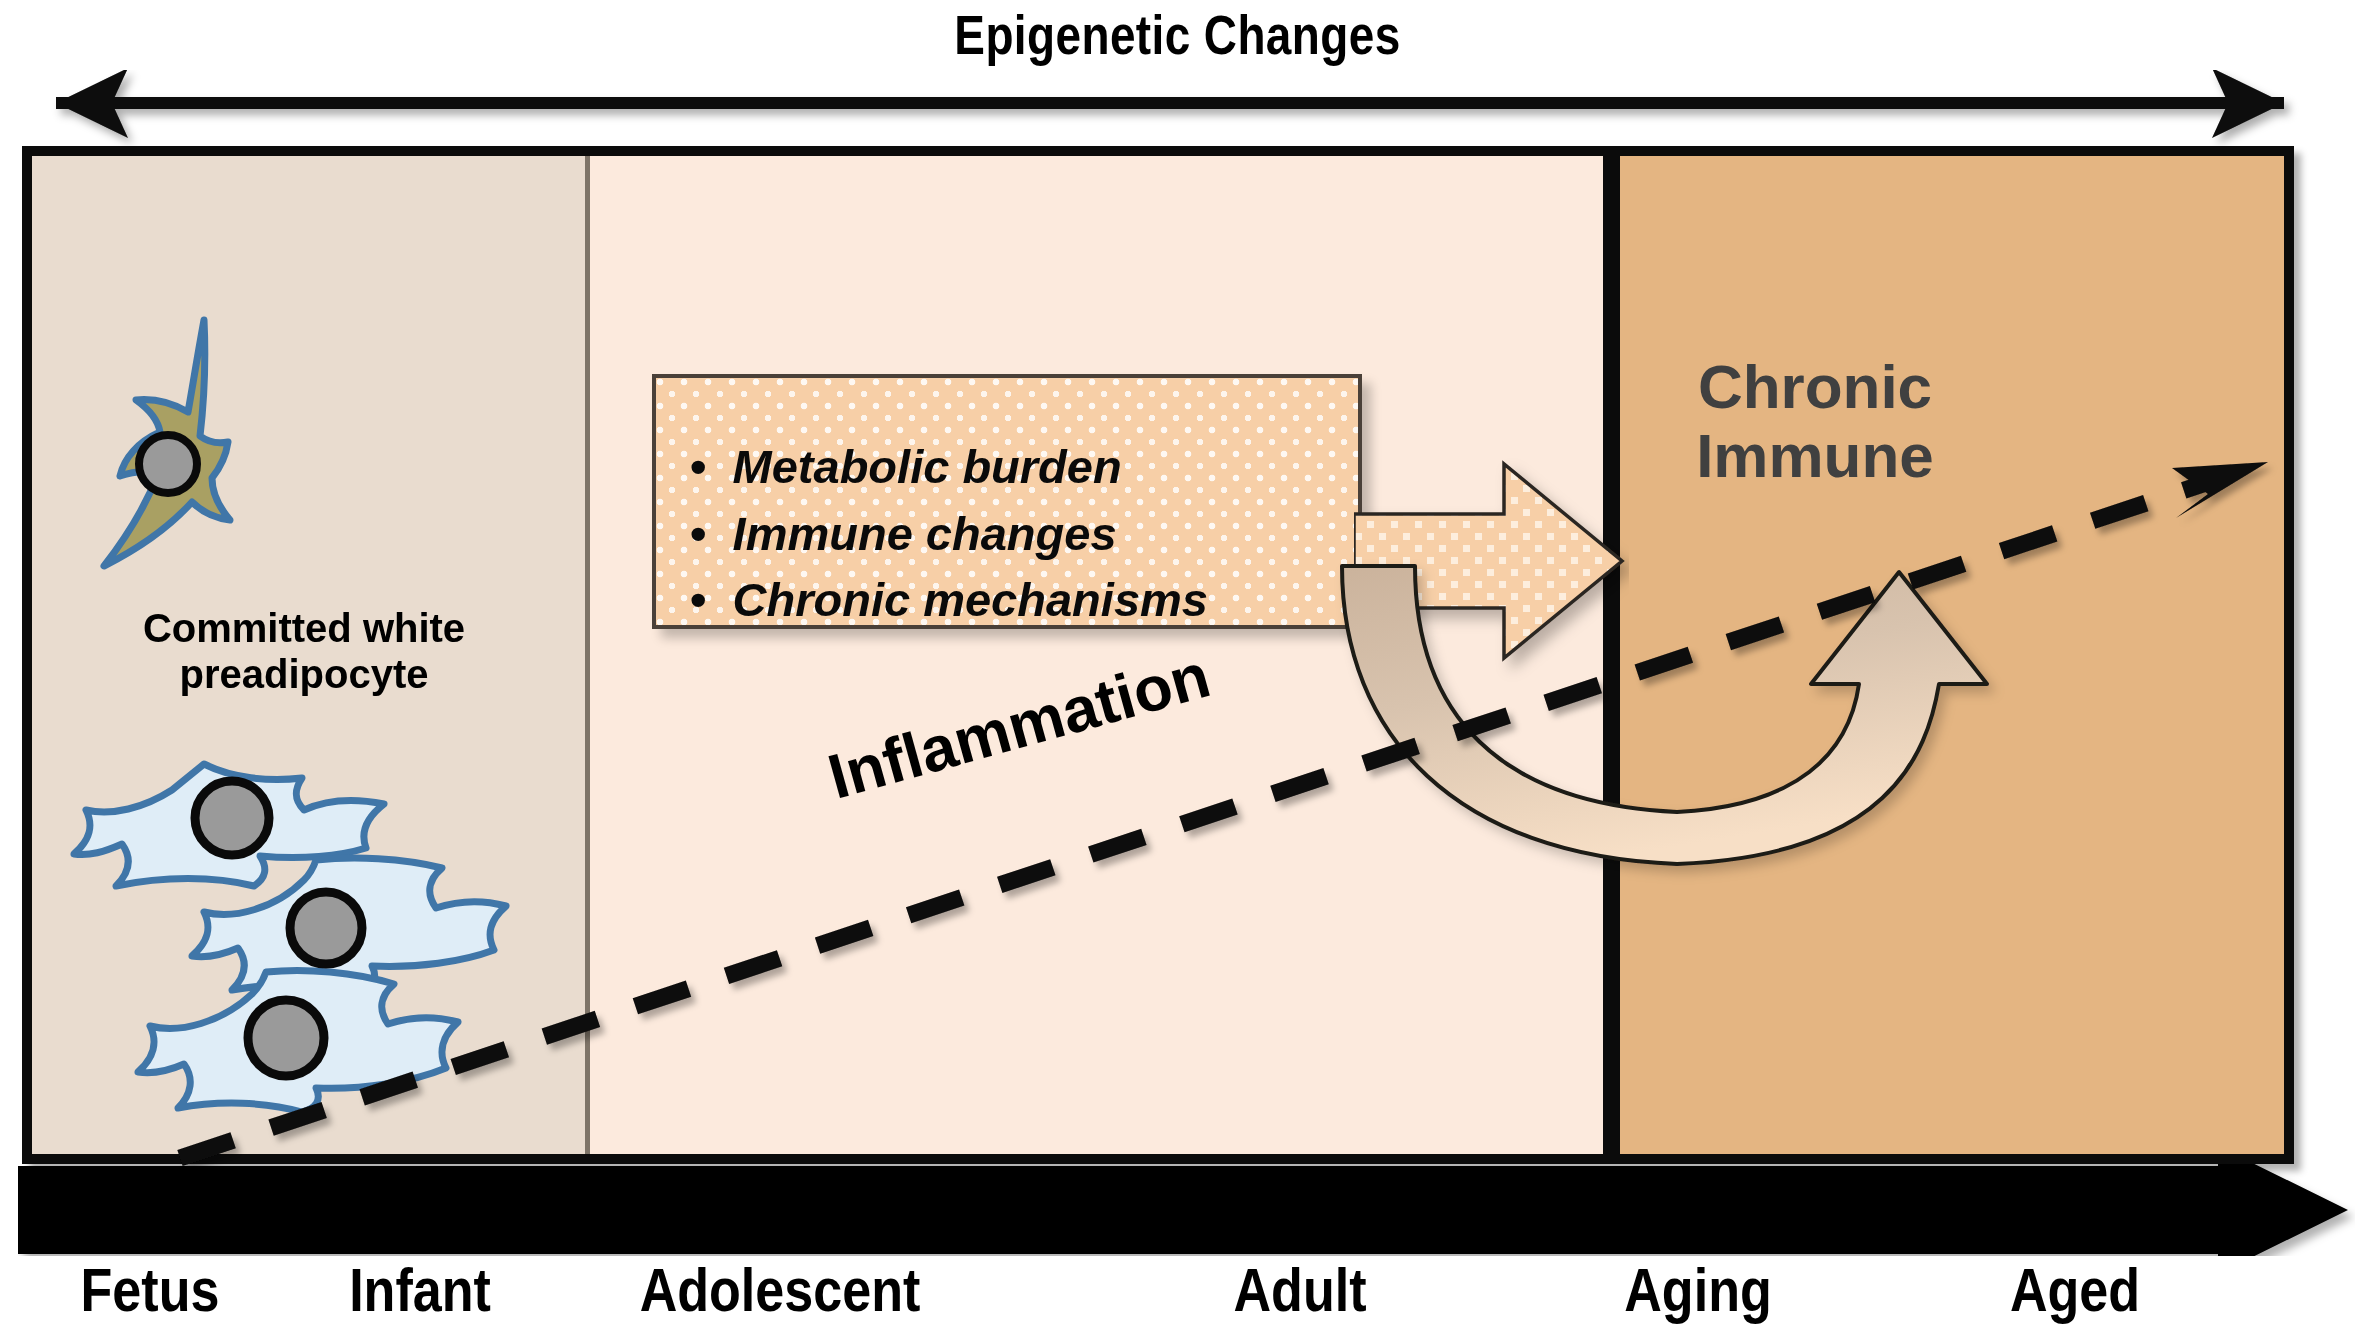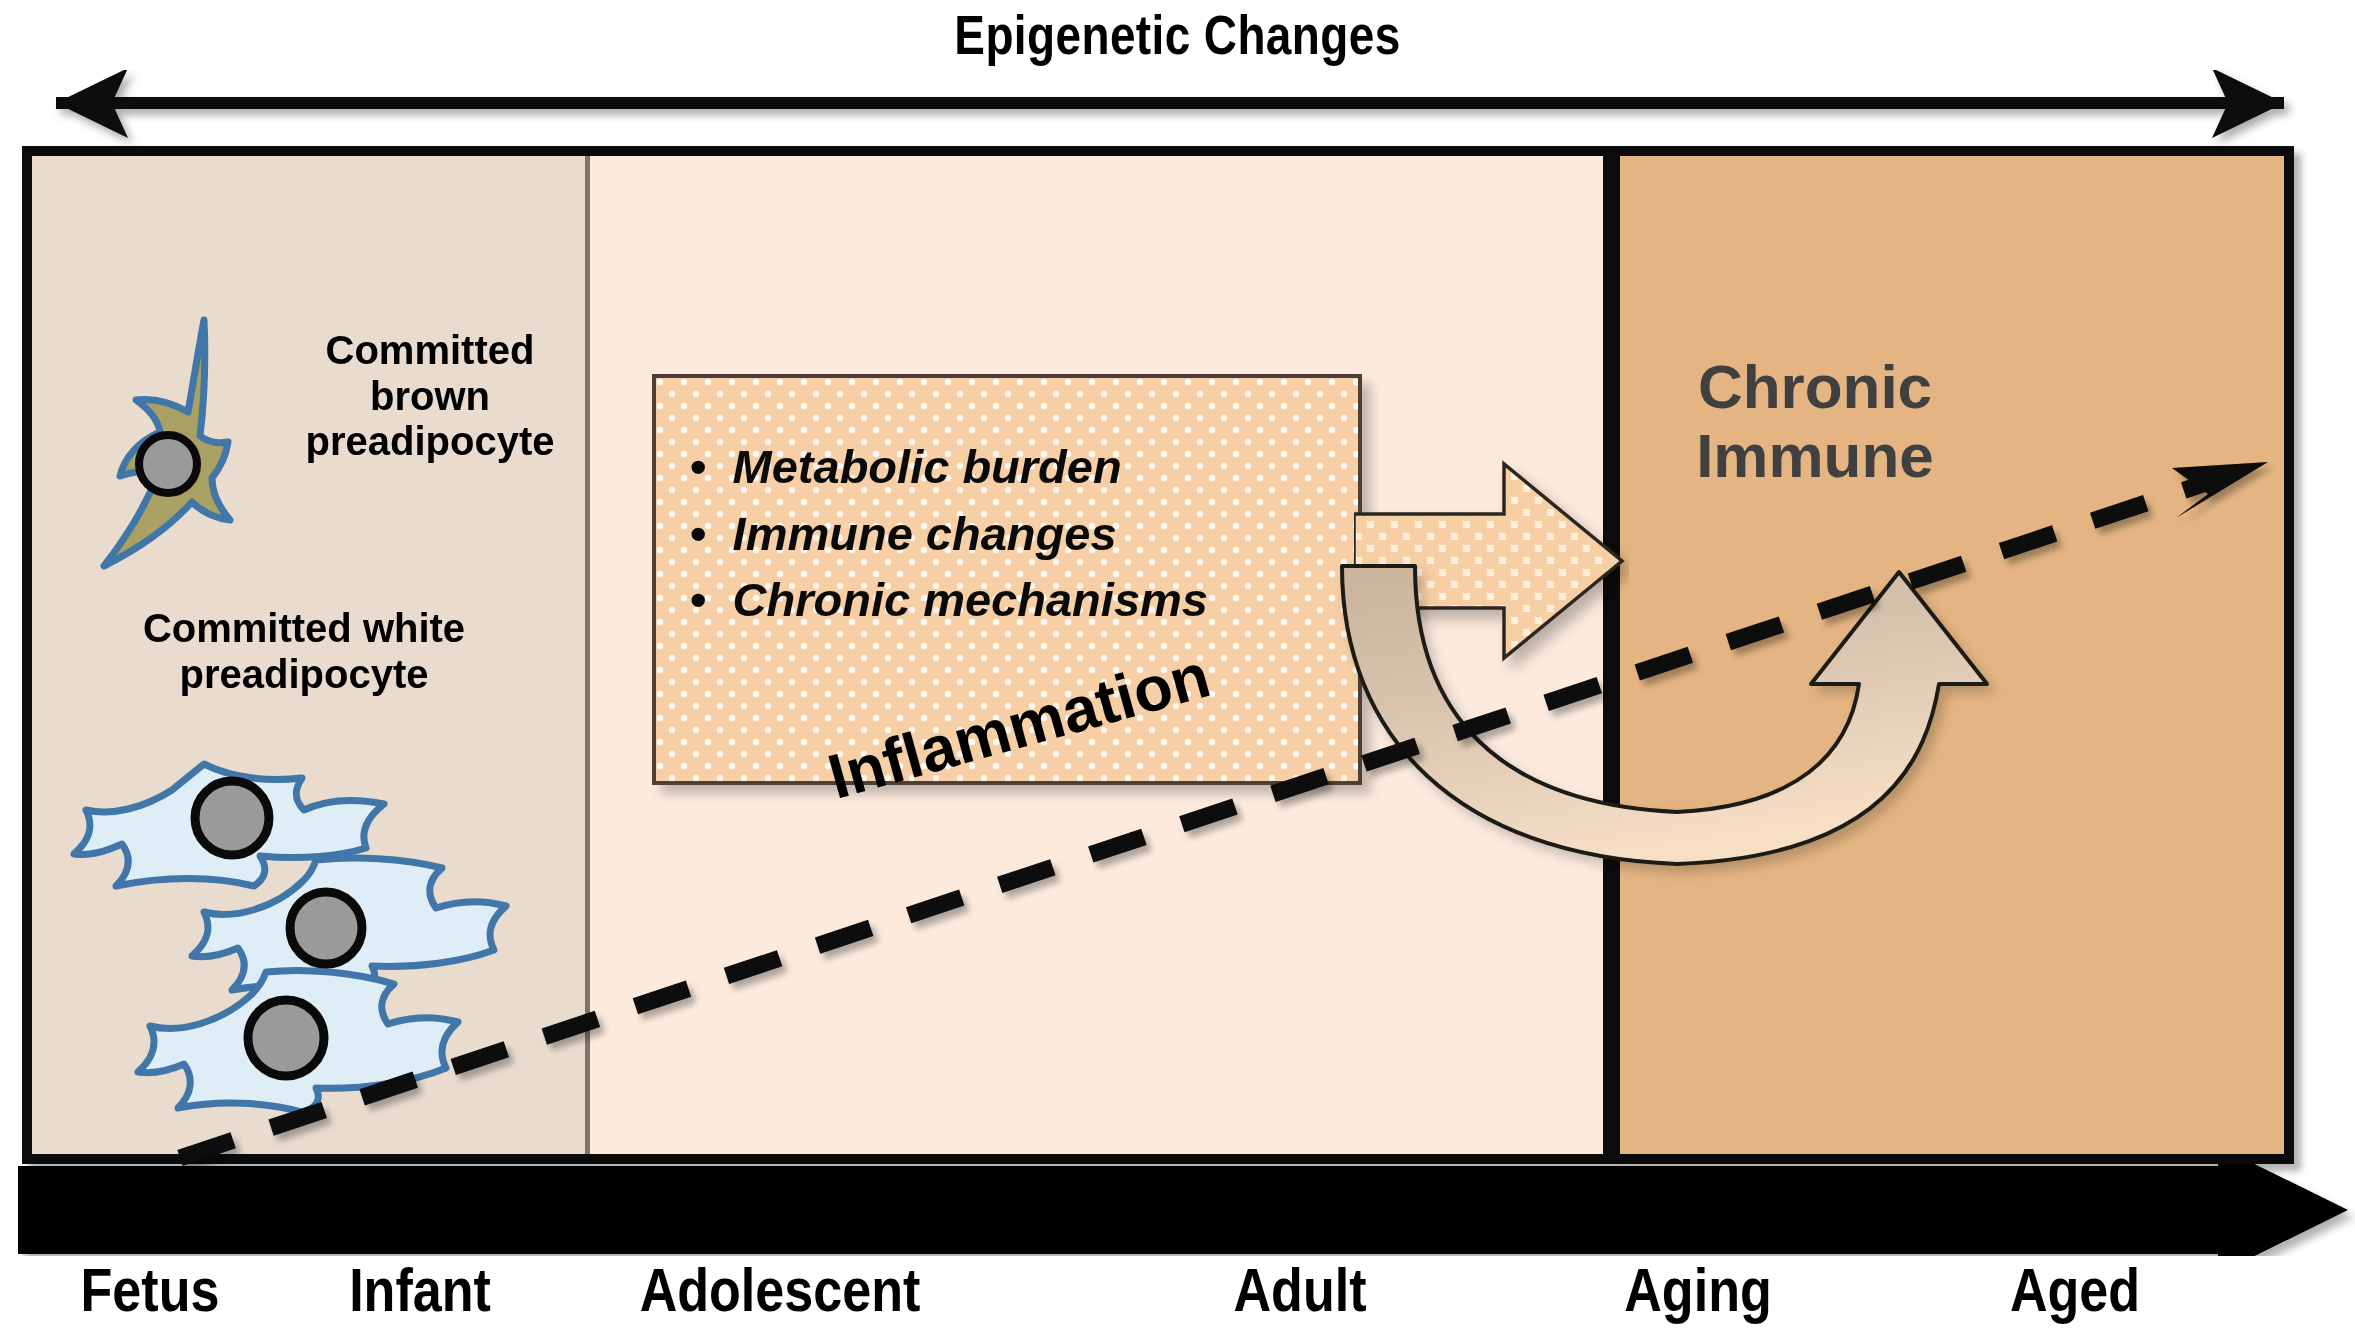--- a/index.html
+++ b/index.html
@@ -49,21 +49,21 @@
   #brown-preadipocyte-label{left:248px;top:172px;width:300px;}
   #white-preadipocyte-label{left:62px;top:450px;width:420px;}
 
   
   #brown-cell{position:absolute;left:60px;top:160px;width:190px;height:260px;}
   
   #white-cells{position:absolute;left:22px;top:600px;width:500px;height:360px;}
 
   
   #mechanism-box{
-    position:absolute;left:620px;top:218px;width:710px;height:411px;
+    position:absolute;left:620px;top:218px;width:710px;height:255px;
     border:4px solid #4a4038;box-sizing:border-box;
     box-shadow:9px 9px 10px rgba(0,0,0,.22);
     background-color:#F7CFA7;
     background-image:
       radial-gradient(circle at 4px 4px, rgba(255,255,255,.85) 3.2px, rgba(0,0,0,0) 3.6px),
       radial-gradient(circle at 16px 16px, rgba(255,255,255,.80) 3.0px, rgba(0,0,0,0) 3.4px);
     background-size:24px 24px,24px 24px;
   }
   #mechanism-list{
     list-style:none;margin:0;padding:56px 0 0 34px;
@@ -135,21 +135,20 @@
     <div id="stage-mid"></div>
     <div id="stage-late"></div>
 
     <svg id="brown-cell" viewBox="0 0 190 260">
       <path d="M112,4 C104,48 100,74 96,96 C82,88 64,82 44,84 C58,94 66,104 68,116
                C46,126 32,142 28,160 C40,156 54,154 66,158 C56,184 40,214 12,250
                C52,230 80,208 100,186 C110,196 122,202 138,204 C126,190 120,176 120,162
                C128,152 134,140 136,126 C126,128 116,126 108,120 C112,86 114,46 112,4 Z" fill="#A9A063" stroke="#4076A8" stroke-width="7" stroke-linejoin="round"></path>
       <circle cx="76" cy="148" r="29" fill="#9A9A9A" stroke="#0a0a0a" stroke-width="8"></circle>
     </svg>
-    <div id="brown-preadipocyte-label" class="celllabel">Committed brown preadipocyte</div>
 
     <div id="white-preadipocyte-label" class="celllabel">Committed white preadipocyte</div>
     <svg id="white-cells" viewBox="0 0 500 360">
       <g fill="#DFEDF7" stroke="#4076A8" stroke-width="7" stroke-linejoin="round" stroke-linecap="round">
 
         <path d="M150,8 C178,22 214,26 248,22 C240,34 240,44 250,54
                  C272,44 300,42 330,48 C312,62 306,76 312,92
                  C286,100 248,104 206,100 C214,112 212,122 200,130
                  C160,120 110,120 62,130 C76,116 78,102 68,88
                  C50,96 36,100 20,98 C36,84 40,70 32,54

